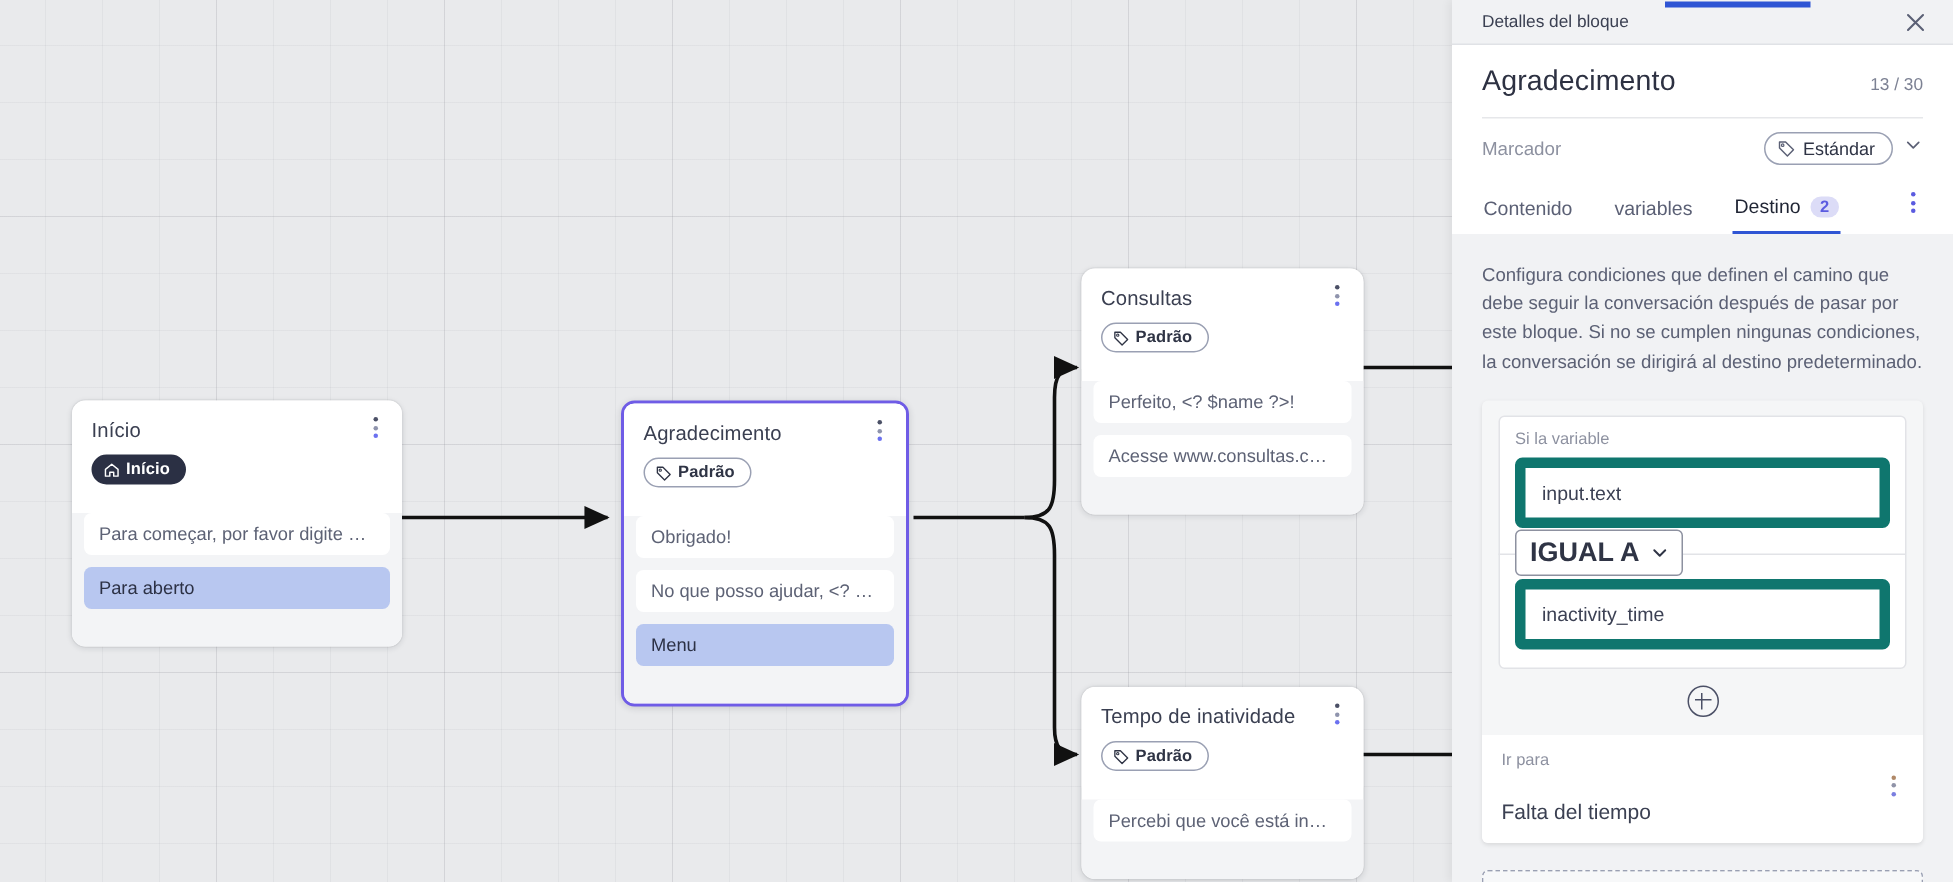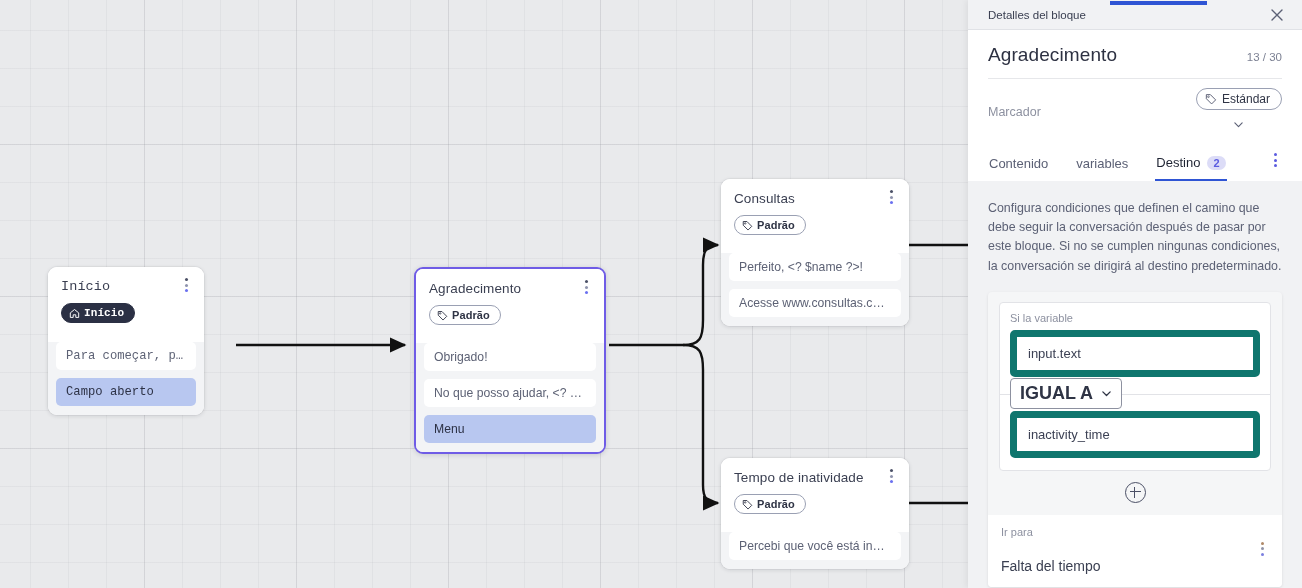--- a/index.html
+++ b/index.html
@@ -104,21 +104,21 @@
     color: #2f3445;
   }
   .tag-start {
     background: #2b3044;
     border: 1px solid #2b3044;
     color: #ffffff;
   }
   .tag svg { display:block; }
 
   .node-body {
-    padding: 0 8px 9px 8px;
+    padding: 0 8px 25px 8px;
     background: #f3f4f6;
   }
   .msg {
     background: #ffffff;
     border-radius: 5px;
     padding: 7px 10px;
     margin-top: 8px;
     font-size: 12.2px;
     color: #5d6275;
     white-space: nowrap;
@@ -202,21 +202,20 @@
     padding: 9px 0 9px 0;
   }
   .marker-label {
     font-size: 12.5px;
     color: #8d91a0;
   }
   .marker-right {
     display: flex;
     align-items: center;
     gap: 7px;
-    flex-direction: column;
   }
   .chip {
     display: inline-flex;
     align-items: center;
     gap: 5px;
     border: 1px solid #9aa0b3;
     border-radius: 12px;
     padding: 3px 11px 3px 8px;
     font-size: 12px;
     color: #2f3445;
@@ -431,38 +430,38 @@
       <path d="M609,345 L683,345" stroke="#111111" stroke-width="2.4" fill="none"></path>
 
       <path d="M683,345 C700,345 703,338 703,320 L703,265 C703,250 707,245 718,245" stroke="#111111" stroke-width="2.4" fill="none" marker-end="url(#arrow)"></path>
 
       <path d="M683,345 C700,345 703,352 703,370 L703,485 C703,498 707,503 718,503" stroke="#111111" stroke-width="2.4" fill="none" marker-end="url(#arrow)"></path>
 
       <path d="M908,245 L968,245" stroke="#111111" stroke-width="2.4" fill="none"></path>
       <path d="M908,503 L968,503" stroke="#111111" stroke-width="2.4" fill="none"></path>
     </svg>
 
-    <div class="node" style="left:48px; top:267px; width:156px;font-family:Liberation Mono, monospace;">
+    <div class="node" style="left:48px; top:267px; width:220px;">
       <div class="node-head">
         <div class="node-title">Início</div>
         <div class="node-menu">
             <i></i>
             <i></i>
             <i></i>
           </div>
         <span class="tag tag-start">
           <svg width="11" height="11" viewBox="0 0 16 16">
               <path d="M8 2.2 1.9 7.1v6.6h4.2V9.9h3.8v3.8h4.2V7.1z" fill="none" stroke="#ffffff" stroke-width="1.4" stroke-linejoin="round"></path>
             </svg>
           <span>Início</span>
         </span>
       </div>
       <div class="node-body">
         <div class="msg">Para começar, por favor digite o ...</div>
-        <div class="msg highlight">Campo aberto</div>
+        <div class="msg highlight">Para aberto</div>
       </div>
     </div>
 
     <div class="node selected" style="left:414px; top:267px; width:188px;">
       <div class="node-head">
         <div class="node-title">Agradecimento</div>
         <div class="node-menu">
             <i></i>
             <i></i>
             <i></i>

